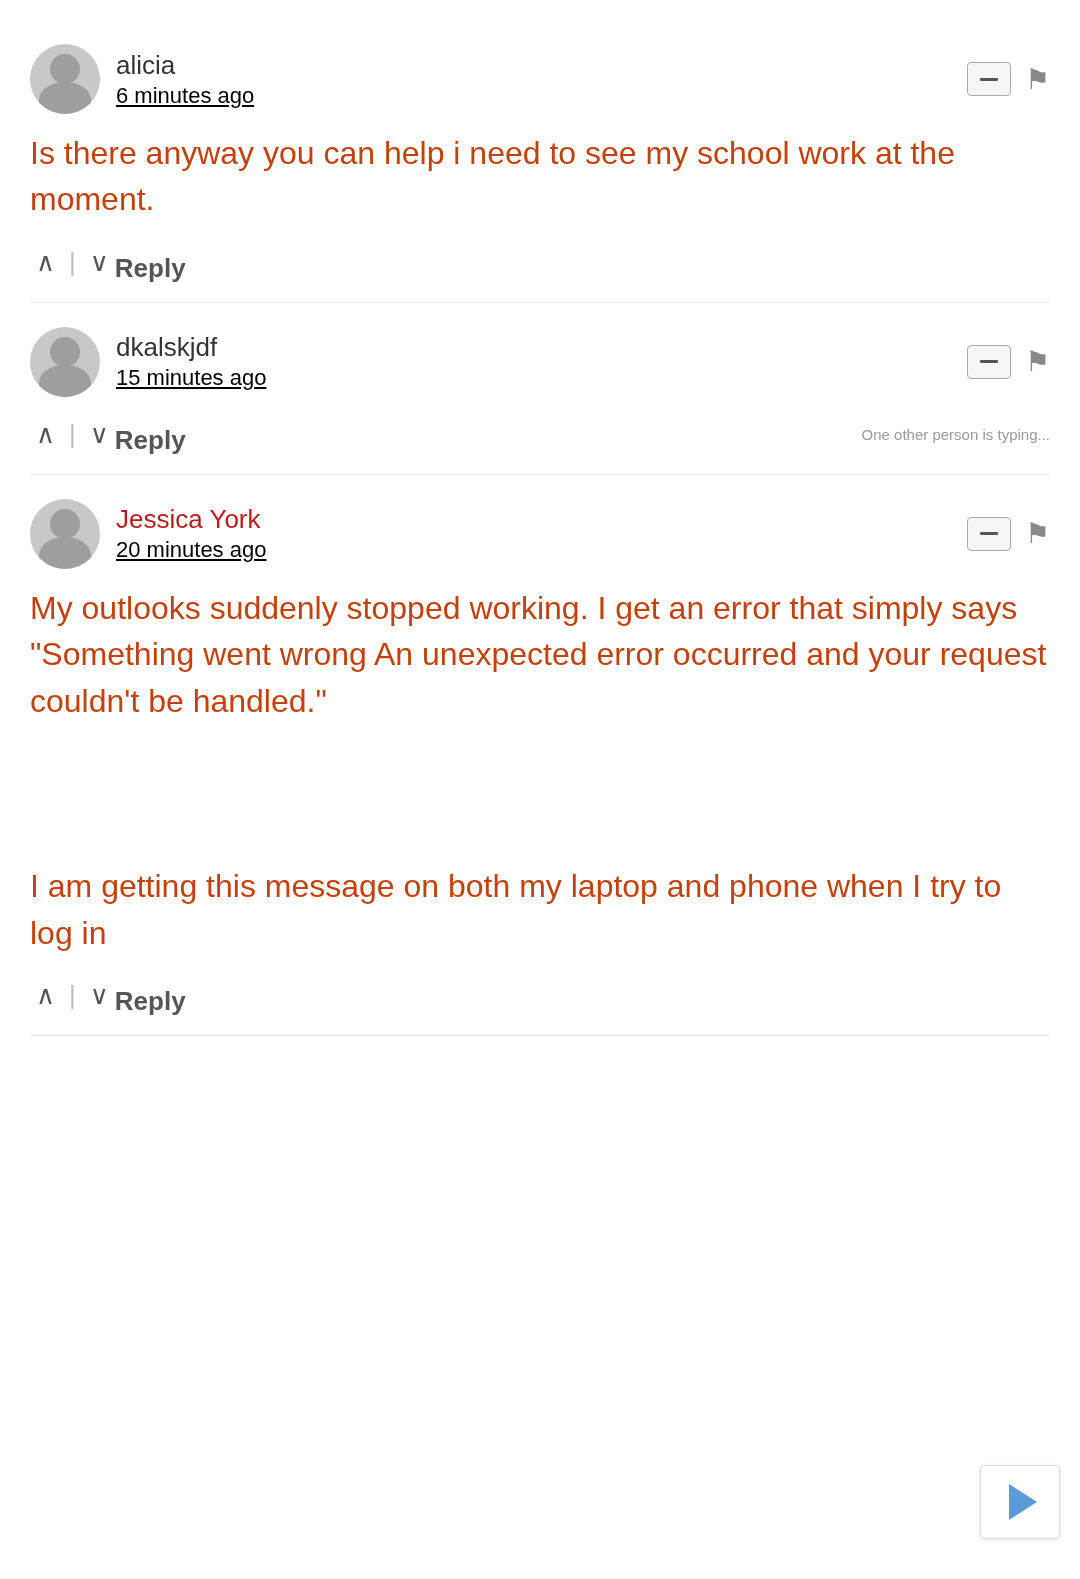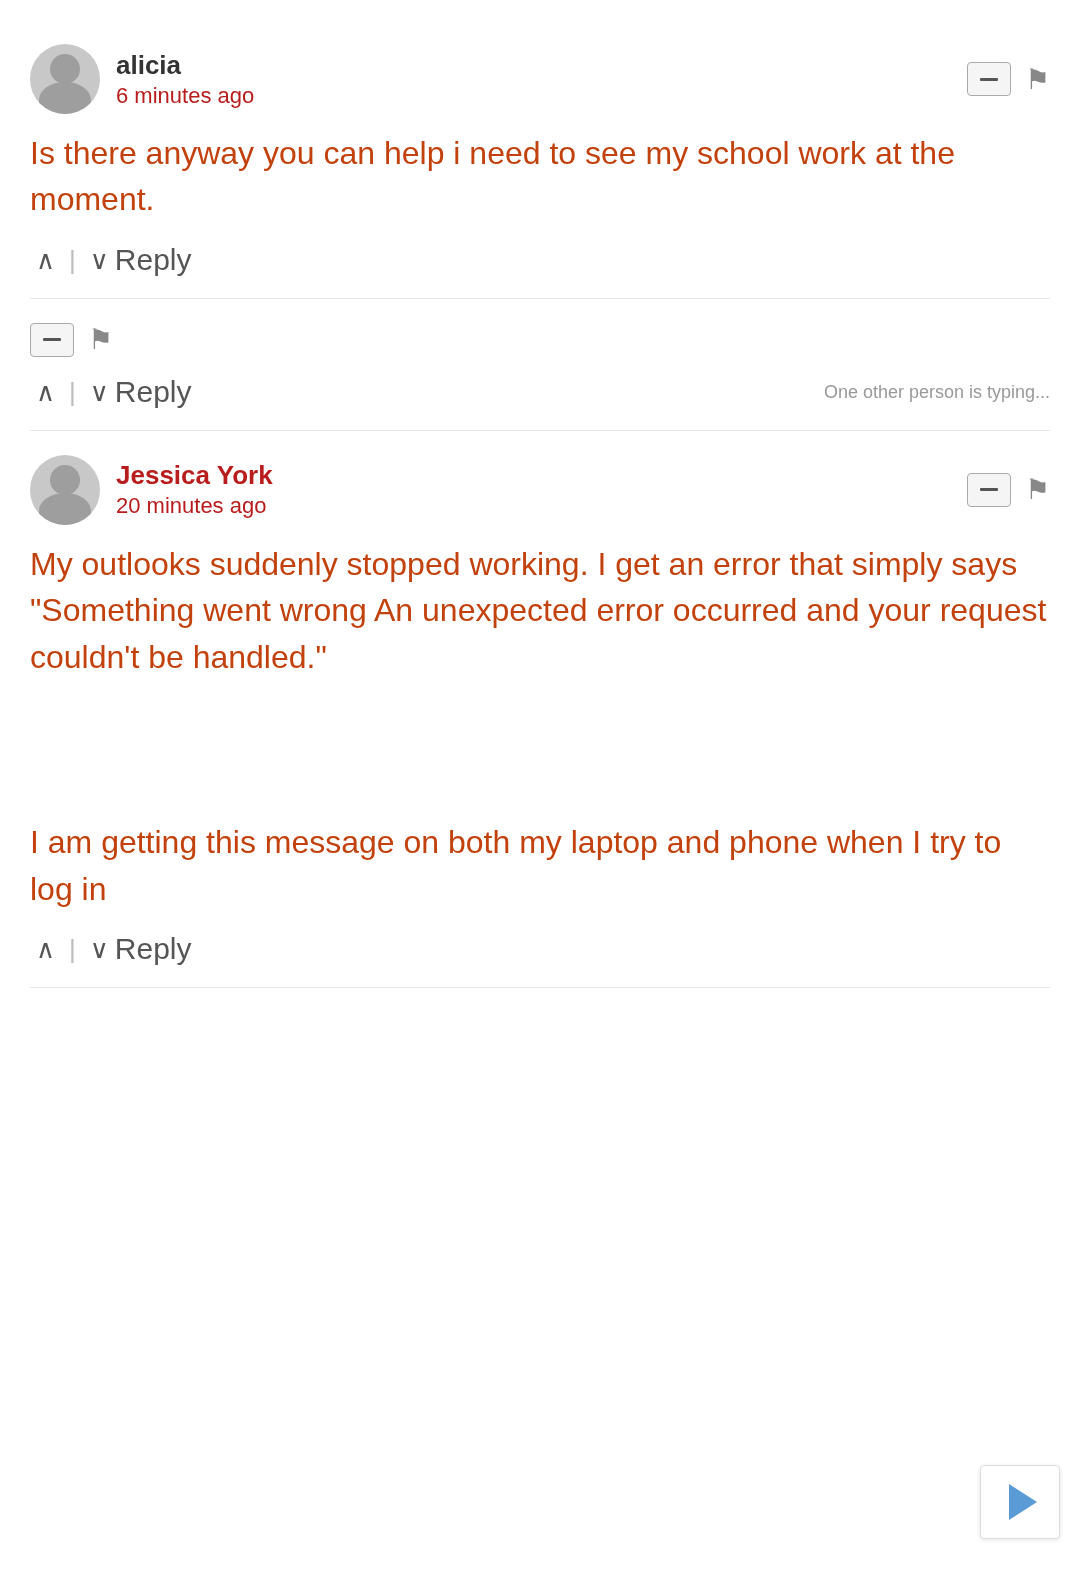--- a/index.html
+++ b/index.html
@@ -58,30 +58,31 @@
       bottom: -4px;
       left: 50%;
       transform: translateX(-50%);
     }
     .user-info {
       display: flex;
       flex-direction: column;
     }
     .username {
       font-size: 26px;
-      font-weight: bold;
+      font-weight: normal;
       color: #333;
     }
     .username.jessica {
       color: #b91c1c;
     }
     .timestamp {
       font-size: 22px;
-      color: #b91c1c;
+      color: #000000;
       margin-top: 2px;
+      text-decoration: underline;
     }
     .comment-actions-right {
       display: flex;
       align-items: center;
       gap: 14px;
     }
     .minimize-btn {
       width: 44px;
       height: 34px;
       border: 1.5px solid #aaa;
@@ -124,27 +125,28 @@
     }
     .divider {
       color: #bbb;
       font-size: 26px;
       margin: 0 8px;
     }
     .reply-btn {
       background: none;
       border: none;
       cursor: pointer;
-      font-size: 30px;
+      font-size: 26px;
       color: #555;
-      font-weight: normal;
+      font-weight: bold;
+      margin-top: 12px;
     }
     .typing-indicator {
       margin-left: auto;
-      font-size: 18px;
+      font-size: 15px;
       color: #999;
       font-style: normal;
     }
     .play-btn-container {
       position: fixed;
       bottom: 40px;
       right: 20px;
       width: 80px;
       height: 74px;
       background: #fff;
@@ -195,20 +197,30 @@
       <span class="divider">|</span>
       <button class="vote-btn">
         <span style="font-size:26px; color:#555;">∨</span>
       </button>
       <button class="reply-btn">Reply</button>
 
     </div>
   </div>
     <div class="comment">
     <div class="comment-header">
+      <div class="comment-header-left">
+        <div class="avatar-wrapper">
+          <div class="avatar-head-shape"></div>
+          <div class="avatar-body-shape"></div>
+        </div>
+        <div class="user-info">
+          <span class="username">dkalskjdf</span>
+          <span class="timestamp">15 minutes ago</span>
+        </div>
+      </div>
       <div class="comment-actions-right">
         <button class="minimize-btn">
           <div class="minimize-icon"></div>
         </button>
         <span class="flag-icon">⚑</span>
       </div>
     </div>
     <div class="comment-footer">
       <button class="vote-btn">
         <span style="font-size:26px; color:#555;">∧</span>

